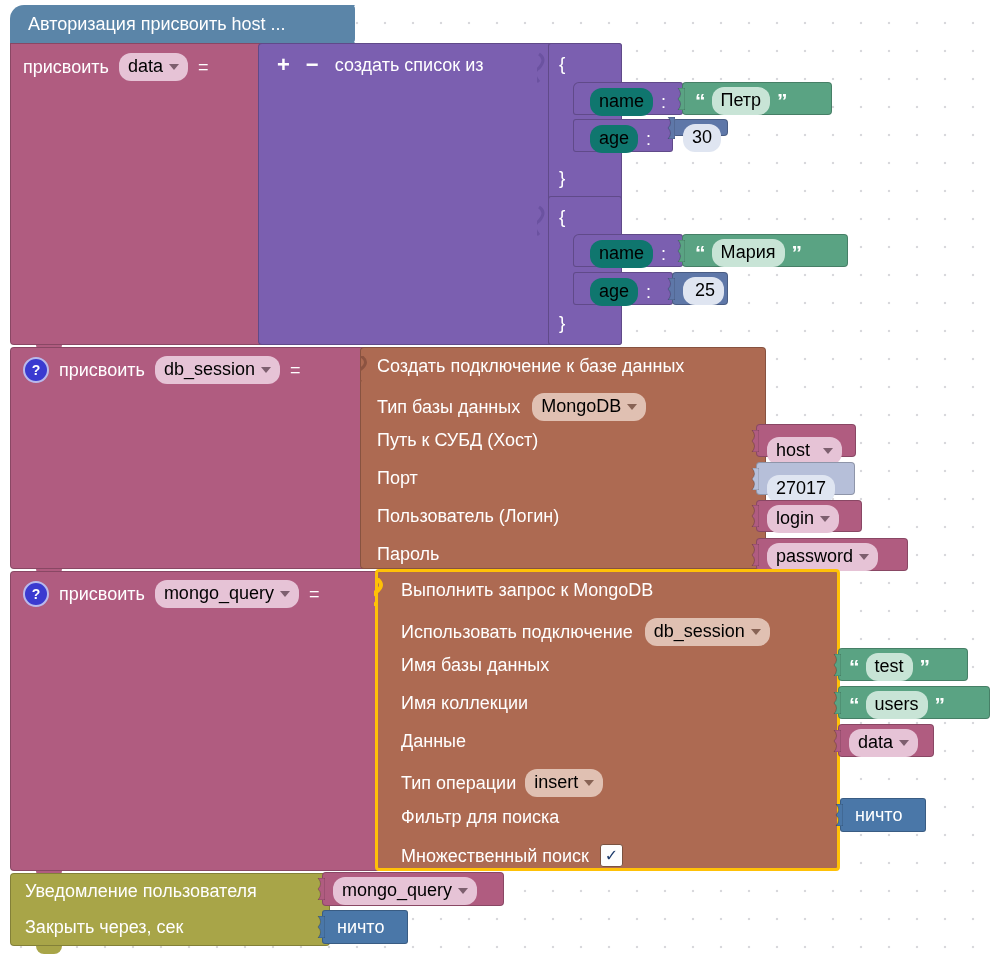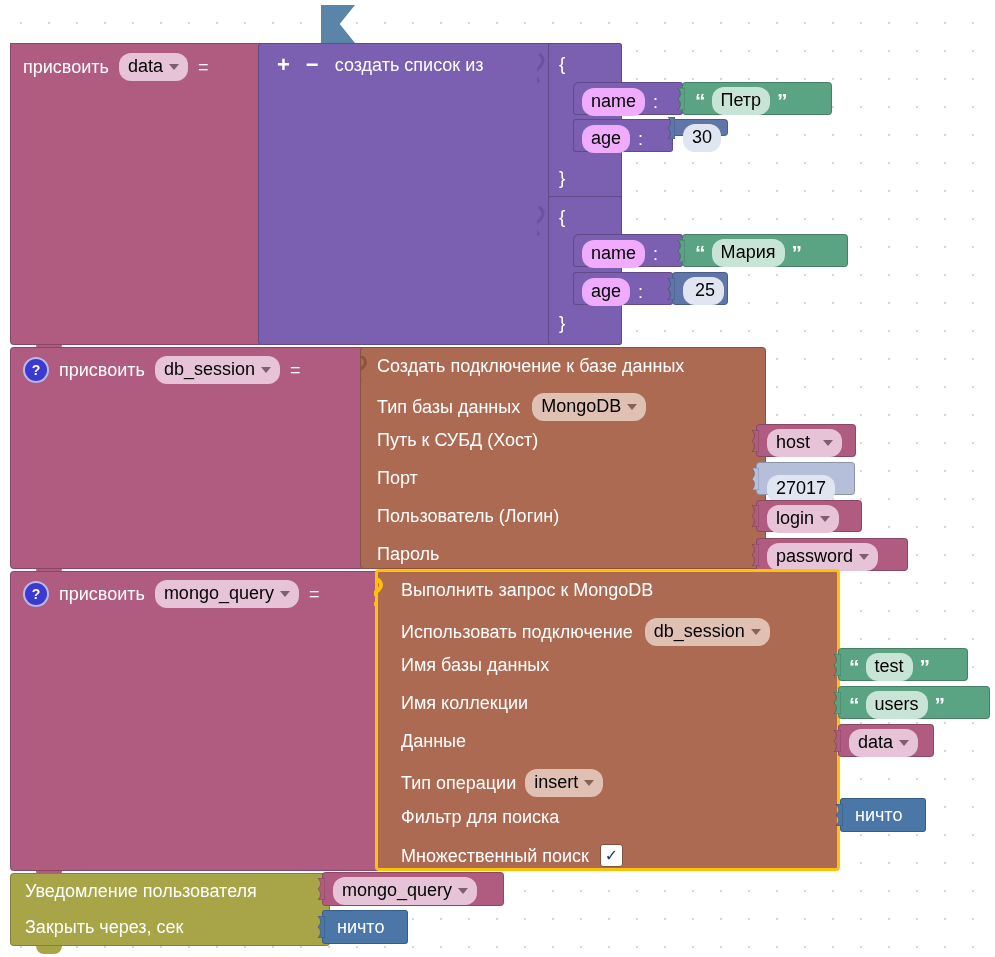--- a/index.html
+++ b/index.html
@@ -34,21 +34,21 @@
   .field .caret{
     width:0;height:0;border-left:5px solid transparent;
     border-right:5px solid transparent;border-top:6px solid #5a3e4c;
     opacity:.75;display:inline-block;margin-bottom:-1px;
   }
   .field.var{background:#e6c3d6;}
   .field.brownfield{background:#e0c0b2;}
   .field.brownfield .caret{border-top-color:#6b4436;}
   .field.greenfield{background:#c8e4d6;}
   .field.bluefield{background:#dfe5f1;}
-  .field.purplefield{background:#f0abfc;}
+  .field.purplefield{background:#0f766e;margin-left:8px;}
 
   
   .notch{
     position:absolute;left:-9px;top:50%;transform:translateY(-50%);
     width:11px;height:22px;
   }
 
   
   .c-hat{background:#5b85a8;}
   .c-pink{background:#b05c80;}
@@ -96,20 +96,23 @@
   }
 
   .row{display:flex;align-items:center;}
 </style>
 </head>
 <body>
 
 <div id="workspace">
 
   <div id="hat-tail"></div>
+  <div class="blk c-hat" id="hat">
+    <span class="lbl">Авторизация присвоить host ...</span>
+  </div>
   <div class="bumpdown c-hat" style="left:36px;top:43px;"></div>
 
   <div class="blk c-pink stroke" style="left:10px;top:43px;width:262px;height:302px;border-radius:0 0 4px 4px;">
     <div class="row" style="position:absolute;left:12px;top:9px;gap:10px;">
       <span class="lbl">присвоить</span>
       <span class="field var">
         <span>data</span>
         <i class="caret"></i>
       </span>
       <span class="lbl">=</span>
@@ -229,21 +232,21 @@
     <span class="lbl" style="position:absolute;left:16px;top:83px;">Путь к СУБД (Хост)</span>
     <span class="lbl" style="position:absolute;left:16px;top:121px;">Порт</span>
     <span class="lbl" style="position:absolute;left:16px;top:159px;">Пользователь (Логин)</span>
     <span class="lbl" style="position:absolute;left:16px;top:197px;">Пароль</span>
   </div>
 
   <div class="blk c-pink stroke" style="left:756px;top:424px;width:100px;height:33px;border-radius:4px;">
     <svg class="notch" viewBox="0 0 11 22">
       <path d="M11,0 L4,0 Q9,6 4,11 Q9,16 4,22 L11,22 Z" fill="#b05c80" stroke="rgba(0,0,0,.22)" stroke-width="1"></path>
     </svg>
-    <span class="field var" style="position:absolute;left:10px;top:4px;gap:13px;">
+    <span class="field var" style="position:absolute;left:10px;top:12px;gap:13px;">
       <span>host</span>
       <i class="caret"></i>
     </span>
   </div>
 
   <div class="blk c-number stroke" style="left:756px;top:462px;width:99px;height:33px;border-radius:4px;background:#b6bfd9;">
     <svg class="notch" viewBox="0 0 11 22">
       <path d="M11,0 L4,0 Q9,6 4,11 Q9,16 4,22 L11,22 Z" fill="#b6bfd9" stroke="rgba(0,0,0,.22)" stroke-width="1"></path>
     </svg>
     <span class="field bluefield" style="position:absolute;left:10px;top:12px;">27017</span>

